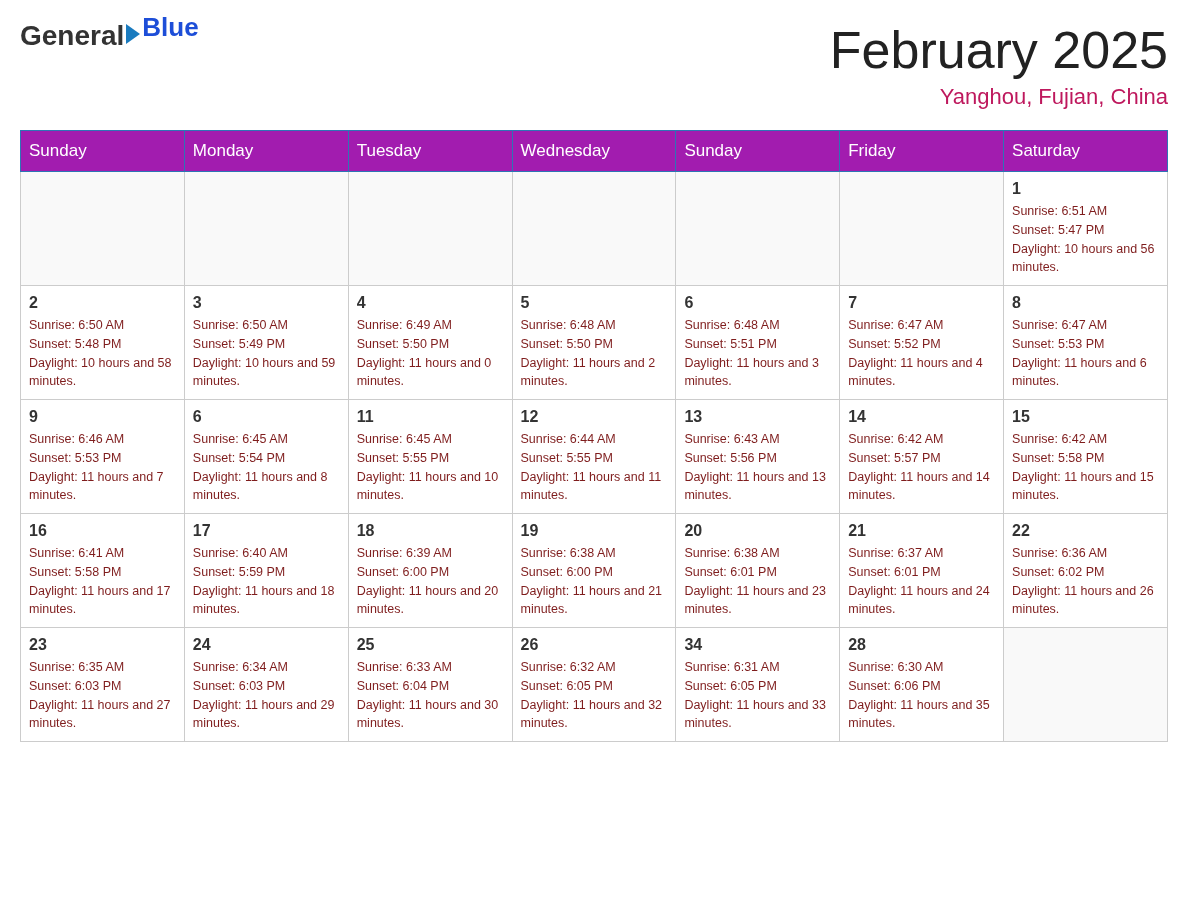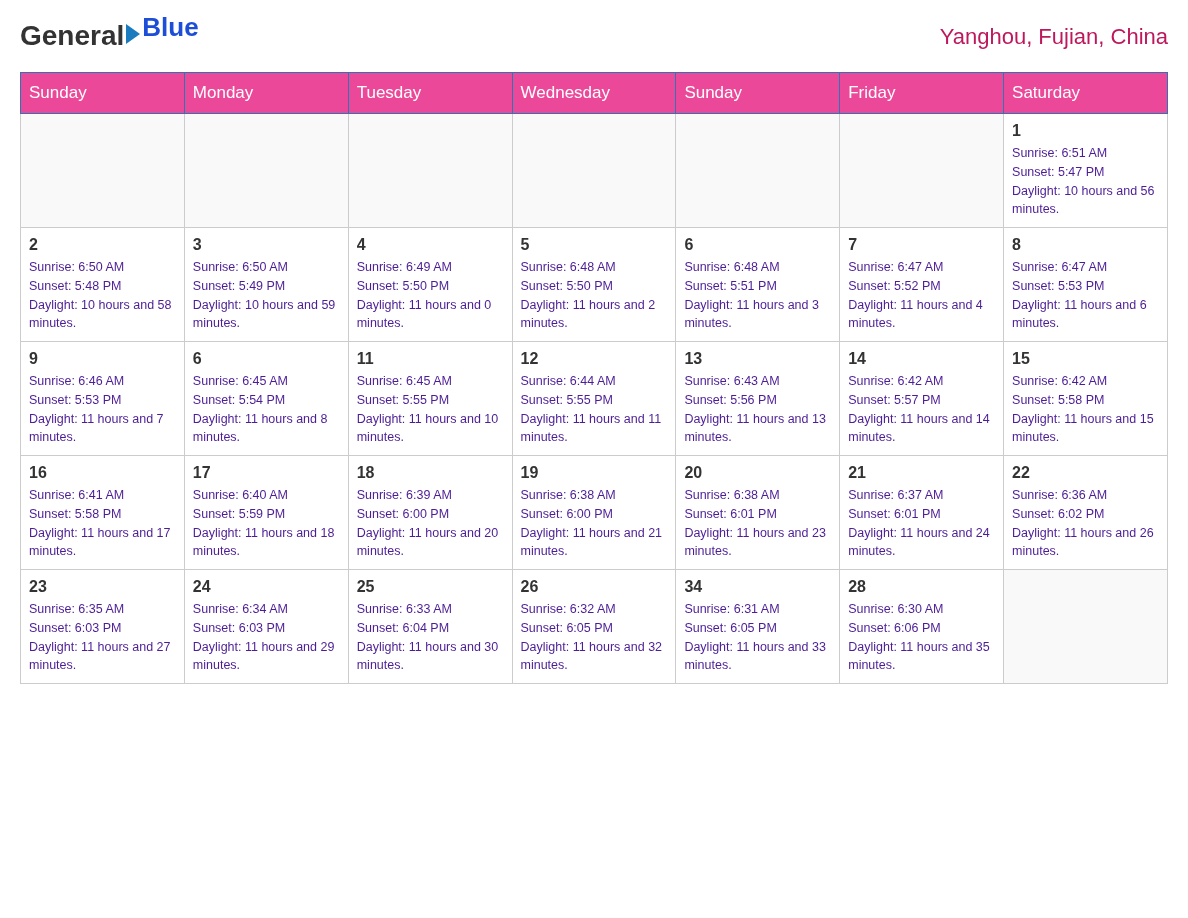--- a/index.html
+++ b/index.html
@@ -57,21 +57,21 @@
       font-size: 22px;
       color: #be185d;
       margin-top: 4px;
     }
     .calendar {
       width: 100%;
       border-collapse: collapse;
       border: 1px solid #ccc;
     }
     .calendar th {
-      background-color: #ec4899;
+      background-color: #a21caf;
       color: #fff;
       padding: 10px 8px;
       font-size: 17px;
       font-weight: normal;
       text-align: left;
       border: 1px solid #2e74b5;
     }
     .calendar td {
       vertical-align: top;
       padding: 8px;
@@ -84,39 +84,40 @@
     }
     .day-number {
       font-size: 16px;
       font-weight: bold;
       color: #333;
       display: block;
       margin-bottom: 4px;
     }
     .day-info {
       font-size: 12.5px;
-      color: #4c1d95;
+      color: #7f1d1d;
       line-height: 1.5;
     }
     .calendar tr td.empty {
       background: #f9f9f9;
     }
   </style>
 </head>
 <body>
 
 <div class="header">
   <div class="logo">
     <div class="logo-general">
       <span>General</span>
         <span class="logo-arrow"></span>
     </div>
     <div class="logo-underline">Blue</div>
   </div>
   <div class="title-section">
+    <div class="month-title">February 2025</div>
     <div class="location-title">Yanghou, Fujian, China</div>
   </div>
 </div>
 
 <table class="calendar">
   <thead>
     <tr>
     <th>Sunday</th>
         <th>Monday</th>
         <th>Tuesday</th>

